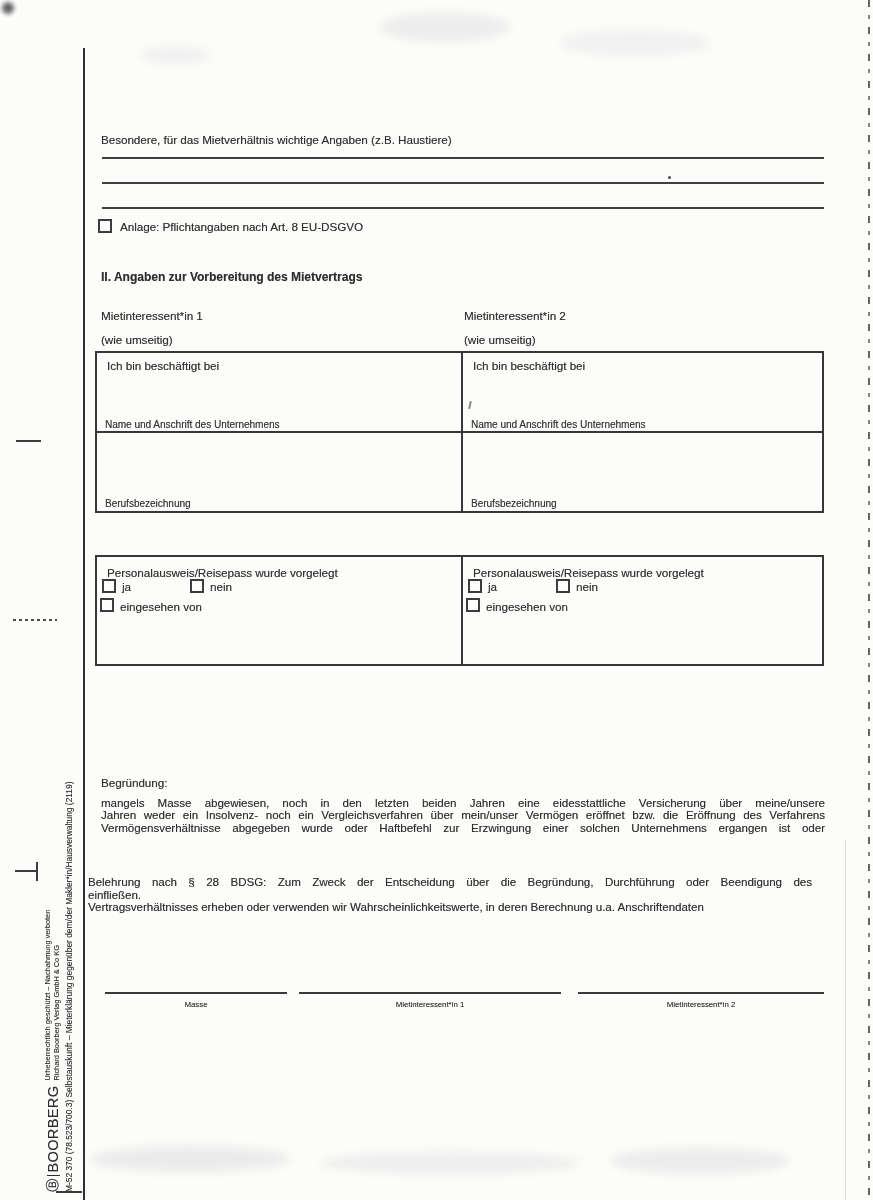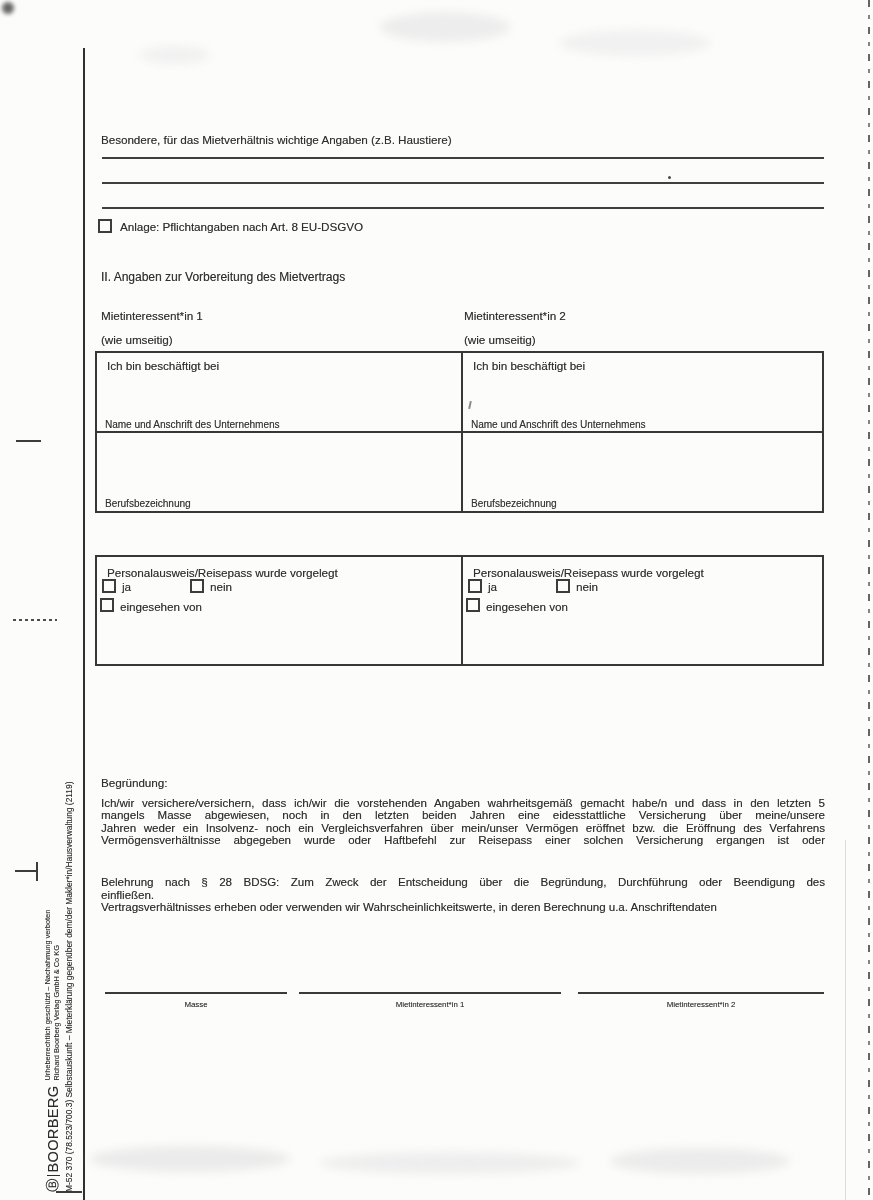--- a/index.html
+++ b/index.html
@@ -6,21 +6,21 @@
   html,body { background:#ffffff; }
   .page {
     position:relative; width:873px; height:1200px;
     background:#fcfcfa; overflow:hidden;
     font-family:"Liberation Sans", sans-serif;
     color:#2e2e2e;
     text-shadow:0.2px 0.2px 0.35px rgba(55,55,55,0.5);
   }
   .abs { position:absolute; }
   .txt { font-size:11.6px; line-height:13px; white-space:nowrap; }
-  .bold { font-weight:normal; }
+  .bold { font-weight:bold; }
   .small { font-size:10px; line-height:8.5px; white-space:nowrap; color:#333; }
   .hline { position:absolute; height:2px; background:#3f3f3f; }
   .cb { position:absolute; width:14px; height:14px; border:2px solid #3c3c3c; background:transparent; }
   .tbl { position:absolute; border:2px solid #373737; }
   .vdiv { position:absolute; top:0; bottom:0; width:2px; background:#373737; }
   .hdiv { position:absolute; left:0; right:0; height:2px; background:#373737; }
   .input-area { position:absolute; background:transparent; }
   .para { position:absolute; font-size:11.5px; line-height:12.45px; color:#2d2d2d; }
   .para .ln { width:100%; }
   .jline { text-align:justify; text-align-last:justify; }
@@ -123,27 +123,26 @@
     <div class="cb" style="left:459px;top:22px;"></div>
     <div class="abs txt" style="left:479px;top:23px;">nein</div>
     <div class="cb" style="left:369px;top:41px;"></div>
     <div class="abs txt" style="left:389px;top:43px;">eingesehen von</div>
     <div class="input-area" style="left:476px;top:41px;width:240px;height:18px;"></div>
   </div>
 
   <div class="abs txt" style="left:101px;top:776px;">Begründung:</div>
 
   <div class="para" style="left:101px;top:797px;width:724px;">
-    <div class="ln jline">Ich/wir versichere/versichern, dass ich/wir die vorstehenden Angaben wahrheitsgemäß gemacht habe/n und dass in den letzten 5</div>
     <div class="ln jline">mangels Masse abgewiesen, noch in den letzten beiden Jahren eine eidesstattliche Versicherung über meine/unsere</div>
     <div class="ln jline">Jahren weder ein Insolvenz- noch ein Vergleichsverfahren über mein/unser Vermögen eröffnet bzw. die Eröffnung des Verfahrens</div>
-    <div class="ln jline">Vermögensverhältnisse abgegeben wurde oder Haftbefehl zur Reisepass einer solchen Versicherung ergangen ist oder</div>
+    <div class="ln jline">Vermögensverhältnisse abgegeben wurde oder Haftbefehl zur Erzwingung einer solchen Unternehmens ergangen ist oder</div>
   </div>
 
-  <div class="para" style="left:101px;top:876px;width:724px;line-height:12.6px;">
+  <div class="para" style="left:88px;top:876px;width:724px;line-height:12.6px;">
     <div class="ln jline">Belehrung nach § 28 BDSG: Zum Zweck der Entscheidung über die Begründung, Durchführung oder Beendigung des</div>
     <div class="ln">einfließen.</div>
     <div class="ln">Vertragsverhältnisses erheben oder verwenden wir Wahrscheinlichkeitswerte, in deren Berechnung u.a. Anschriftendaten</div>
   </div>
 
   <div class="sigline" style="left:105px;top:992px;width:182px;"></div>
   <div class="sigline" style="left:299px;top:992px;width:262px;"></div>
   <div class="sigline" style="left:578px;top:992px;width:246px;"></div>
   <div class="siglabel" style="left:105px;top:1000px;width:182px;">Masse</div>
   <div class="siglabel" style="left:299px;top:1000px;width:262px;">Mietinteressent*in 1</div>

